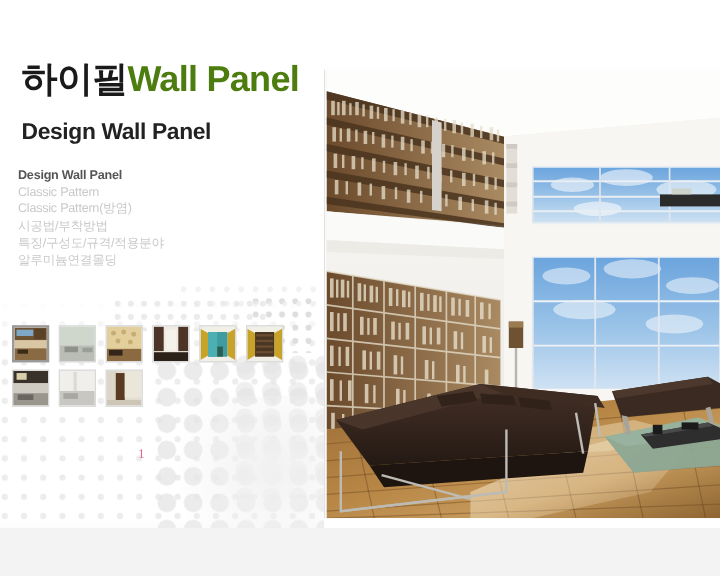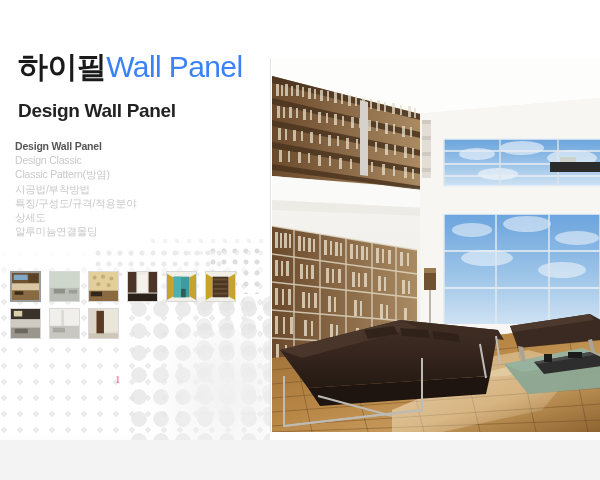--- a/index.html
+++ b/index.html
@@ -60,21 +60,21 @@
     pointer-events:none;
   }
 
   
   .title{
     position:absolute;left:18px;top:52px;
     font-size:30px;font-weight:bold;letter-spacing:-0.6px;
     white-space:nowrap;line-height:1;
   }
   .title .ko{color:#1a1a1a;margin-top:24px;}
-  .title .en{color:#3b82f6;font-weight:normal;}
+  .title .en{color:#4d7c0f;font-weight:bold;}
   .subtitle{
     position:absolute;left:18px;top:101px;
     font-size:19px;font-weight:bold;color:#222222;
     letter-spacing:-0.3px;line-height:1;
   }
 
   
   .navlist{
     position:absolute;left:15px;top:139px;
     list-style:none;margin:0;padding:0;
@@ -163,25 +163,24 @@
   <div class="soft-wash"></div>
   <div class="bottom-wash"></div>
 
   <div class="title">
     <span class="ko">하이필</span><span class="en">Wall Panel</span>
   </div>
   <div class="subtitle">Design Wall Panel</div>
 
   <ul class="navlist" id="navlist">
       <li class="active">Design Wall Panel</li>
-      <li>Design Classic</li>
+      <li>Classic Pattern</li>
       <li>Classic Pattern(방염)</li>
       <li>시공법/부착방법</li>
       <li>특징/구성도/규격/적용분야</li>
-      <li>상세도</li>
       <li>알루미늄연결몰딩</li>
     </ul>
 
   <div class="thumbs">
     <div class="thumb-row">
 
       <div class="thumb sel">
         <svg viewBox="0 0 31 31" preserveAspectRatio="none">
           <rect width="31" height="31" fill="#b08d5e"></rect>
           <rect x="0" y="0" width="31" height="12" fill="#6e5333"></rect>

